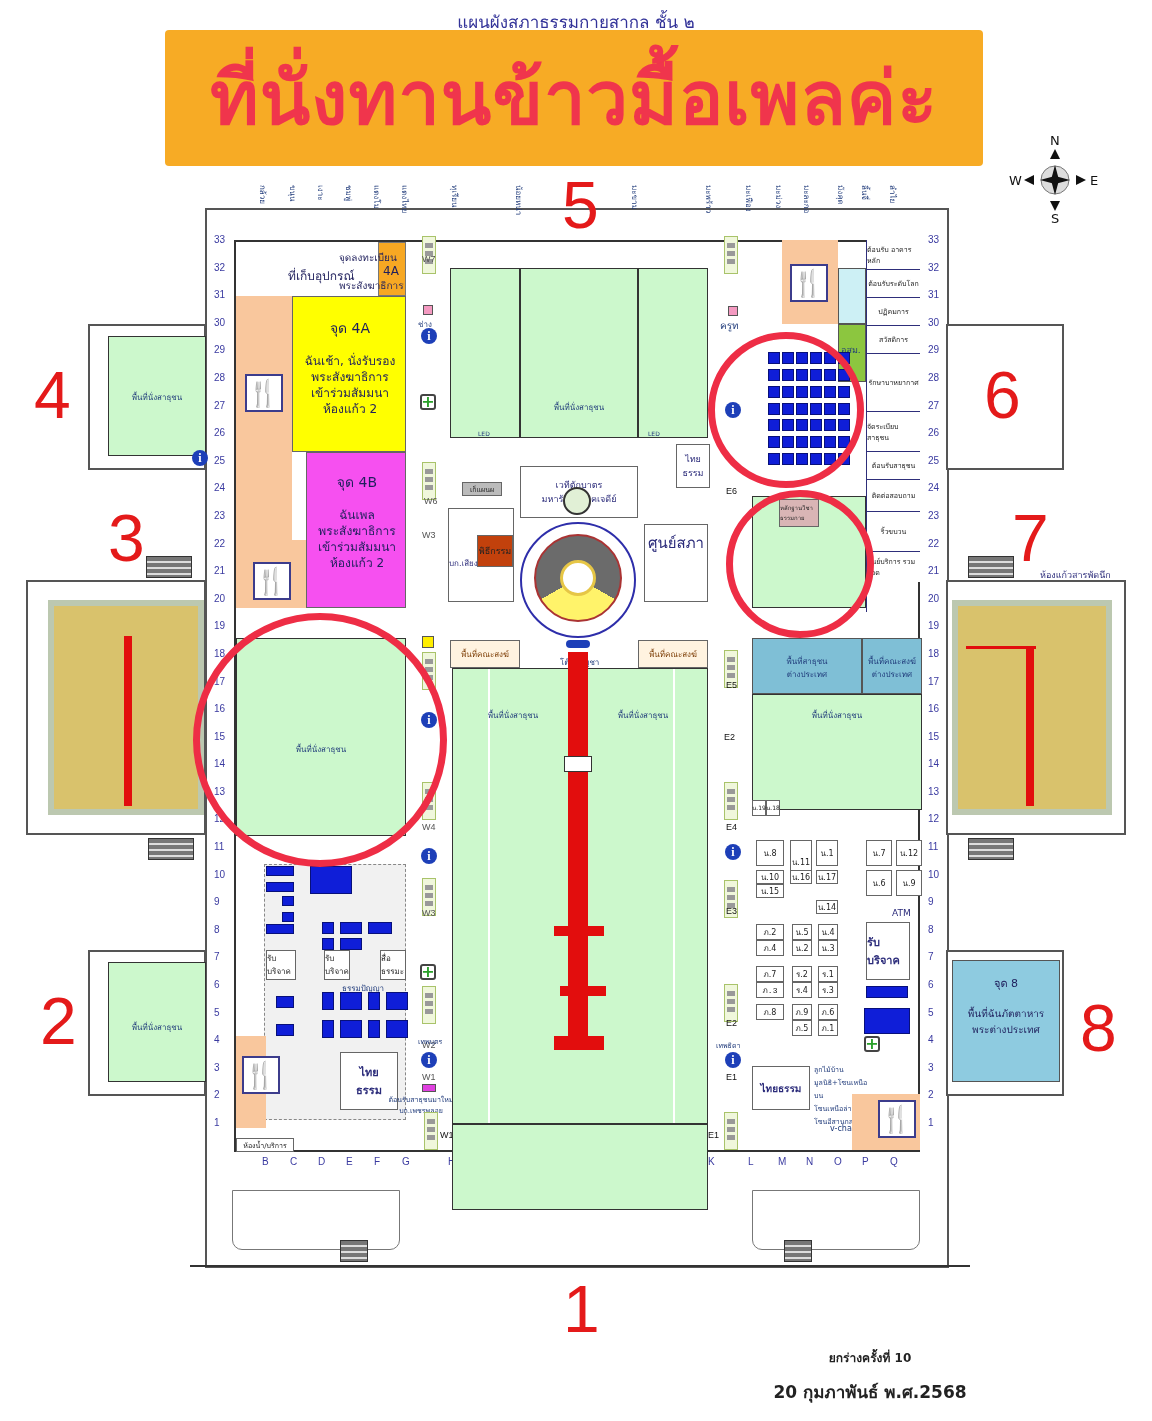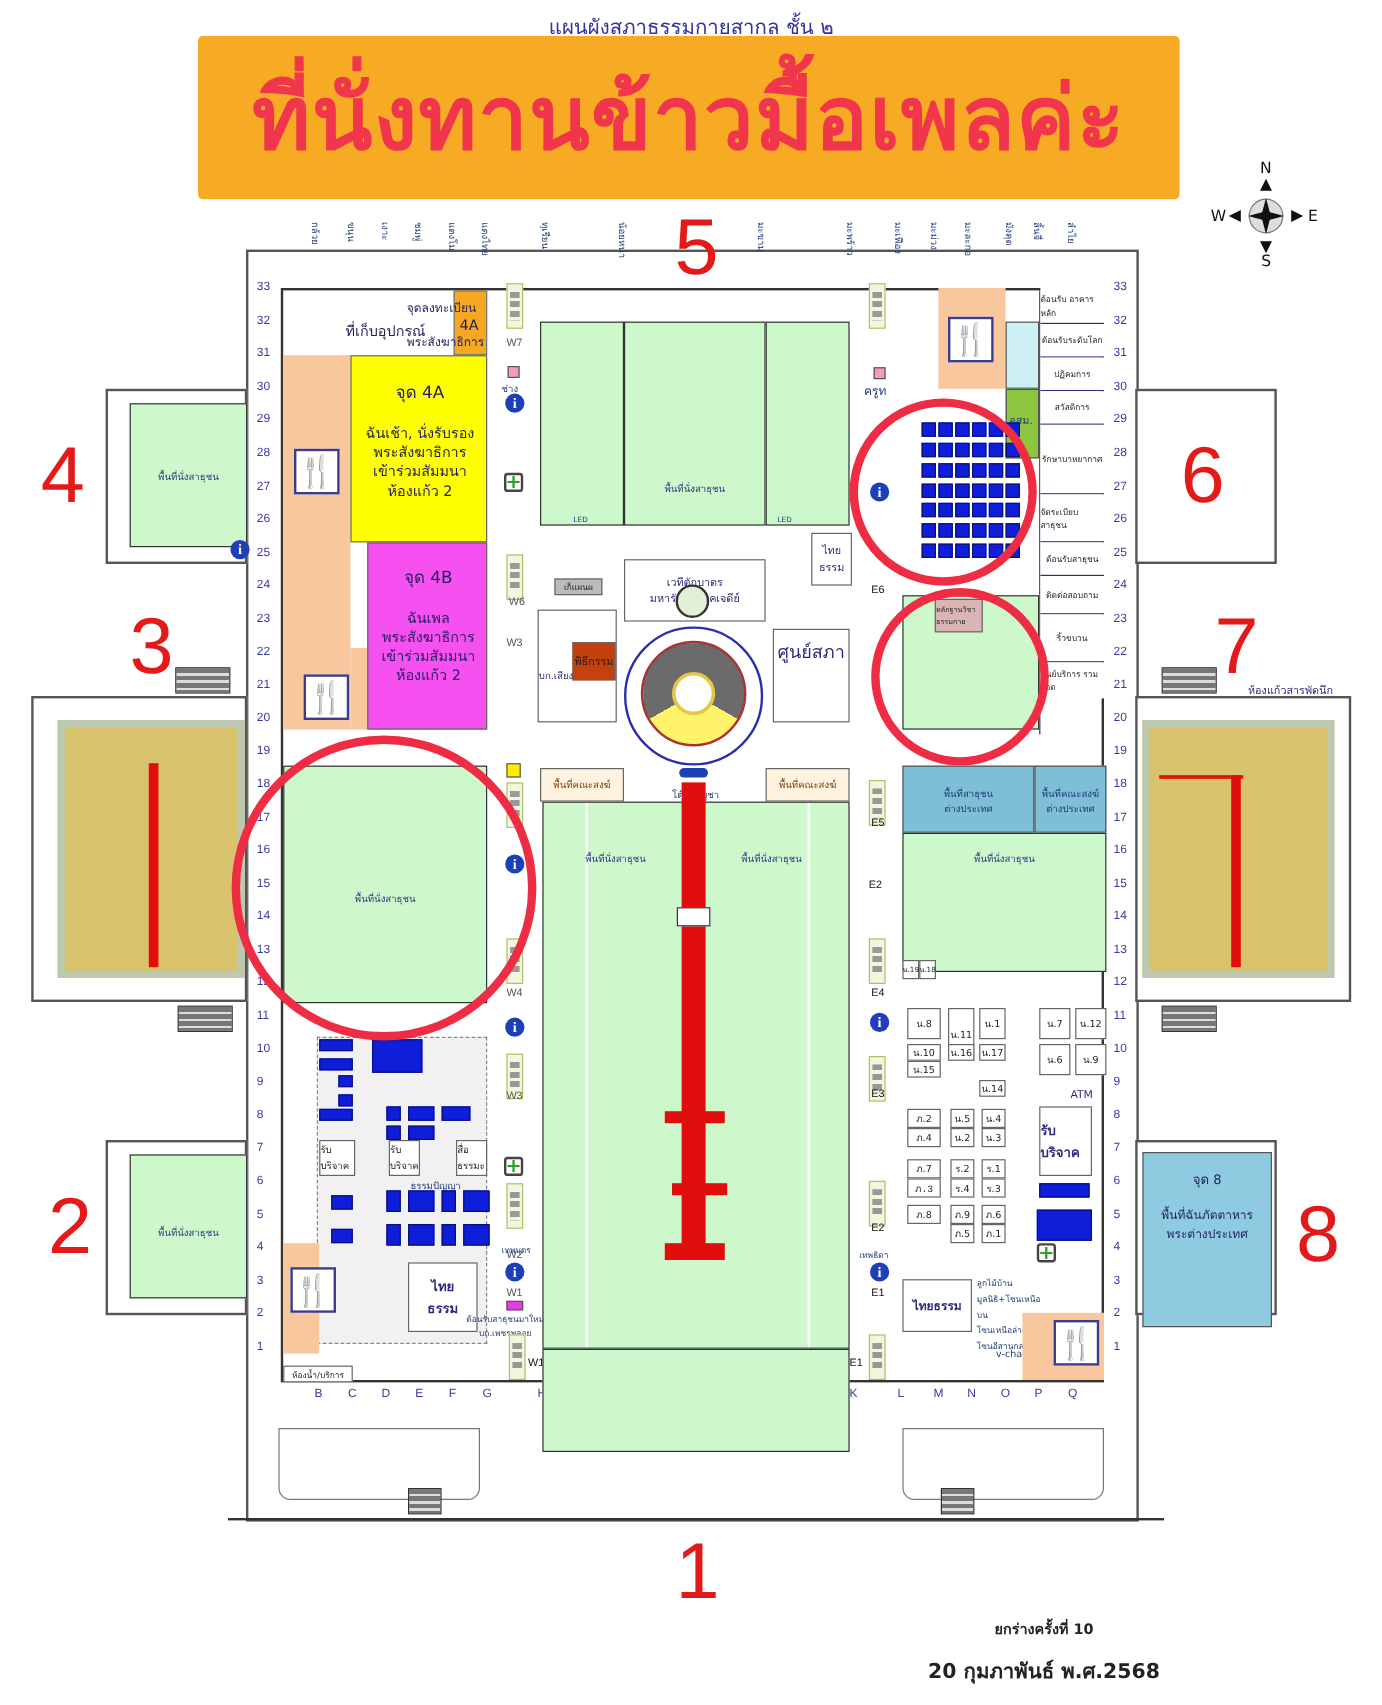--- a/index.html
+++ b/index.html
@@ -281,21 +281,21 @@
 </div>
 <div class="abs label-sm" style="left:376px;top:1094px;width:90px;font-size:7px;">
   <div>ต้อนรับสาธุชนมาใหม่</div>
   <div>บก.เพชรพลอย</div>
 </div>
 <div class="abs booth" style="left:236px;top:1138px;width:58px;height:14px;font-size:7px;">
     <span>ห้องน้ำ/บริการ</span>
   </div>
 
 <div class="abs stair" style="left:422px;top:236px;"></div>
-<div class="abs tick" style="left:422px;top:280px;font-size:9px;color:#555;">W7</div>
+<div class="abs tick" style="left:422px;top:254px;font-size:9px;color:#555;">W7</div>
 <div class="abs" style="left:423px;top:305px;width:10px;height:10px;background:#f49ac1;border:1px solid #555;"></div>
 <div class="abs label-sm" style="left:418px;top:318px;">ช่าง</div>
 <div class="abs info" style="left:421px;top:328px;">i</div>
 <div class="abs firstaid" style="left:420px;top:394px;">+</div>
 <div class="abs stair" style="left:422px;top:462px;"></div>
 <div class="abs tick" style="left:424px;top:496px;font-size:9px;color:#555;">W6</div>
 <div class="abs tick" style="left:422px;top:530px;font-size:9px;color:#555;">W3</div>
 <div class="abs" style="left:422px;top:636px;width:12px;height:12px;background:#ffee00;border:1px solid #555;"></div>
 <div class="abs stair" style="left:422px;top:652px;"></div>
 <div class="abs info" style="left:421px;top:712px;">i</div>
@@ -601,21 +601,21 @@
 <div class="abs stair" style="left:724px;top:880px;"></div>
 <div class="abs tick" style="left:726px;top:906px;font-size:9px;color:#111;">E3</div>
 <div class="abs stair" style="left:724px;top:984px;"></div>
 <div class="abs tick" style="left:726px;top:1018px;font-size:9px;color:#111;">E2</div>
 <div class="abs label-sm" style="left:716px;top:1040px;font-size:7px;">เทพธิดา</div>
 <div class="abs info" style="left:725px;top:1052px;">i</div>
 <div class="abs tick" style="left:726px;top:1072px;font-size:9px;color:#111;">E1</div>
 <div class="abs stair" style="left:724px;top:1112px;"></div>
 <div class="abs tick" style="left:708px;top:1130px;font-size:9px;color:#111;">E1</div>
 
-<div class="abs blue-area" style="left:952px;top:960px;width:108px;height:146px;background:#8ecbe0;">
+<div class="abs blue-area" style="left:952px;top:960px;width:108px;height:122px;background:#8ecbe0;">
   <div class="abs label-md" style="left:0;width:106px;top:16px;font-size:11px;">จุด 8</div>
   <div class="abs label-md" style="left:0;width:106px;top:46px;font-size:10px;">พื้นที่ฉันภัตตาหาร</div>
   <div class="abs label-md" style="left:0;width:106px;top:62px;font-size:10px;">พระต่างประเทศ</div>
 </div>
 
 <div class="abs hstair" style="left:146px;top:556px;"></div>
 <div class="abs hstair" style="left:148px;top:838px;"></div>
 <div class="abs hstair" style="left:968px;top:556px;"></div>
 <div class="abs hstair" style="left:968px;top:838px;"></div>
 <div class="abs hstair" style="left:340px;top:1240px;width:28px;"></div>

